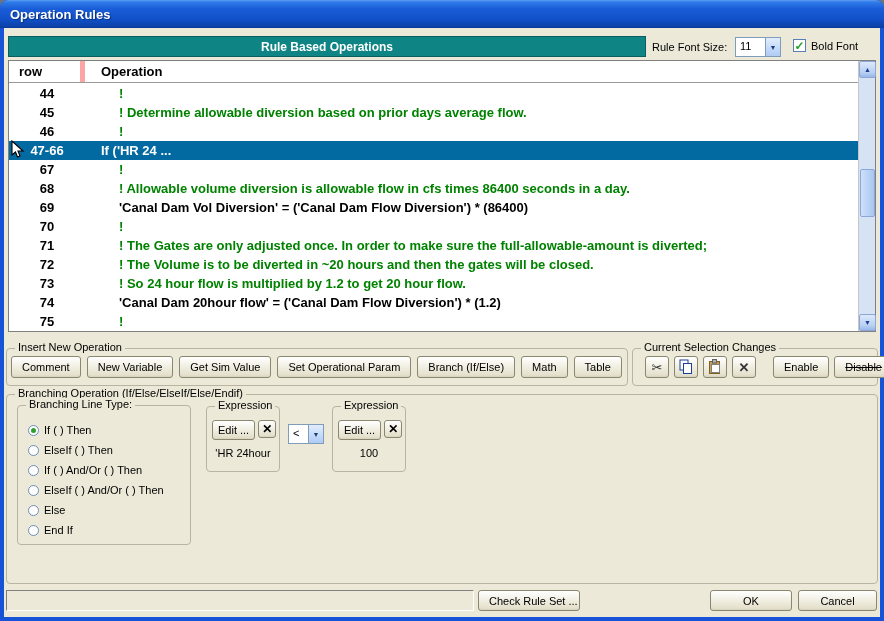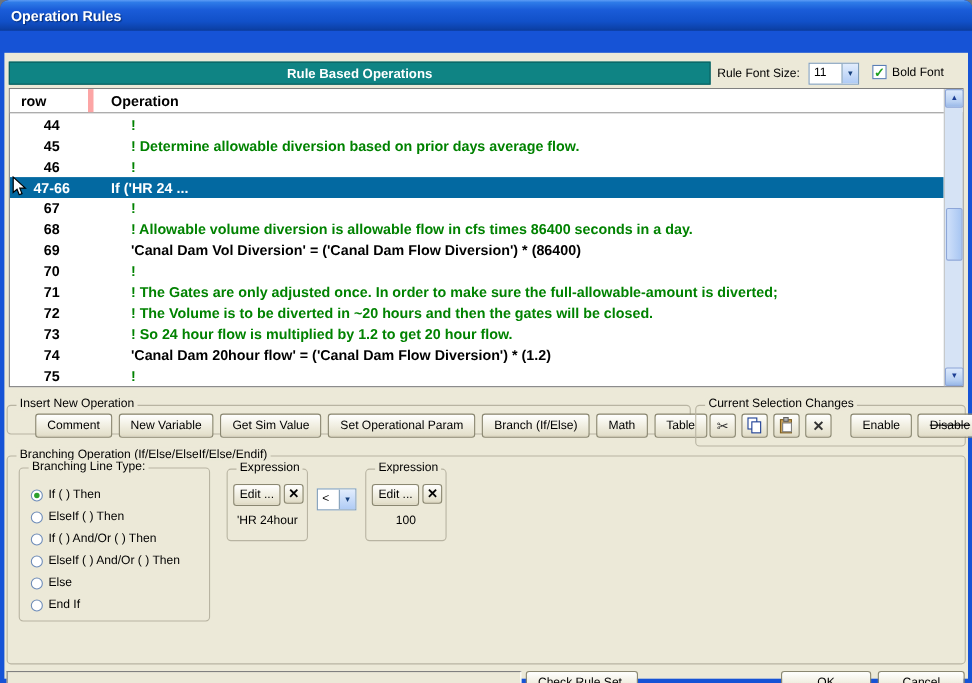--- a/index.html
+++ b/index.html
@@ -7,21 +7,21 @@
   body { font-family:"Liberation Sans", sans-serif; background:#6b7480; }
   button { font-family:"Liberation Sans", sans-serif; cursor:default; }
 
   .window { position:relative; width:884px; height:621px; background:#1653d6;
             border-radius:8px 8px 0 0; overflow:hidden; }
   .titlebar { position:absolute; top:0; left:0; right:0; height:28px;
               border-radius:8px 8px 0 0; display:flex; align-items:center; padding:0 10px;
               background:linear-gradient(180deg,#5d9cf5 0%,#2e7be8 8%,#1a5cd8 32%,#1150c8 70%,#0c41a8 94%,#0a3a98 100%);
               color:#fff; font-weight:bold; font-size:13px; text-shadow:1px 1px 1px #08307a; }
   .content { position:absolute; top:28px; left:4px; right:4px; bottom:4px;
-             background:#ece9d8; font-size:11px; color:#000;margin-top:20px; }
+             background:#ece9d8; font-size:11px; color:#000; }
 
   
   .banner { position:absolute; left:4px; top:8px; width:638px; height:21px;
             background:#0f8484; border:1px solid #0a5e5e; color:#fff; font-weight:bold;
             font-size:12px; display:flex; align-items:center; justify-content:center; }
   .fontsize-label { position:absolute; left:648px; top:13px; }
   .combo { display:flex; background:#fff; border:1px solid #7f9db9; overflow:hidden; }
   .combo .val { flex:1; padding:2px 4px; font-size:11px; white-space:nowrap; }
   .combo .arrow { width:15px; background:linear-gradient(180deg,#e2edfd,#afcbf5);
                   border-left:1px solid #7f9db9; display:flex; align-items:center;
@@ -63,22 +63,22 @@
                   border:1px solid #8da6d8; border-radius:2px; }
 
   
   .cursor { position:absolute; left:5px; top:112px; z-index:20; pointer-events:none; }
 
   
   .groupbox { position:absolute; border:1px solid #b8b4a2; border-radius:4px; }
   .legend { position:absolute; top:-8px; left:8px; background:#ece9d8; padding:0 3px;
             font-size:11px; white-space:nowrap; }
 
-  #insert-group { left:2px; top:320px; width:622px; height:27px; }
-  .insert-buttons { position:absolute; left:25px; top:7px; display:flex; gap:6px;align-items:center; }
+  #insert-group { left:2px; top:320px; width:622px; height:38px; }
+  .insert-buttons { position:absolute; left:4px; top:7px; display:flex; gap:6px;align-items:center; }
 
   .xp-btn { font-size:11px; height:22px; padding:0 10px; color:#000;
             background:linear-gradient(180deg,#ffffff,#f2f0e4 45%,#e4e0cc 90%,#d8d2bc);
             border:1px solid #8a8771; border-radius:3px; white-space:nowrap; }
 
   #selection-group { left:628px; top:320px; width:246px; height:38px; }
   .sel-buttons { position:absolute; left:12px; top:7px; display:flex; gap:5px; align-items:center; }
   .icon-btn { width:24px; height:22px; padding:0; display:flex; align-items:center;
               justify-content:center;
               background:linear-gradient(180deg,#ffffff,#f2f0e4 45%,#e4e0cc 90%,#d8d2bc);

